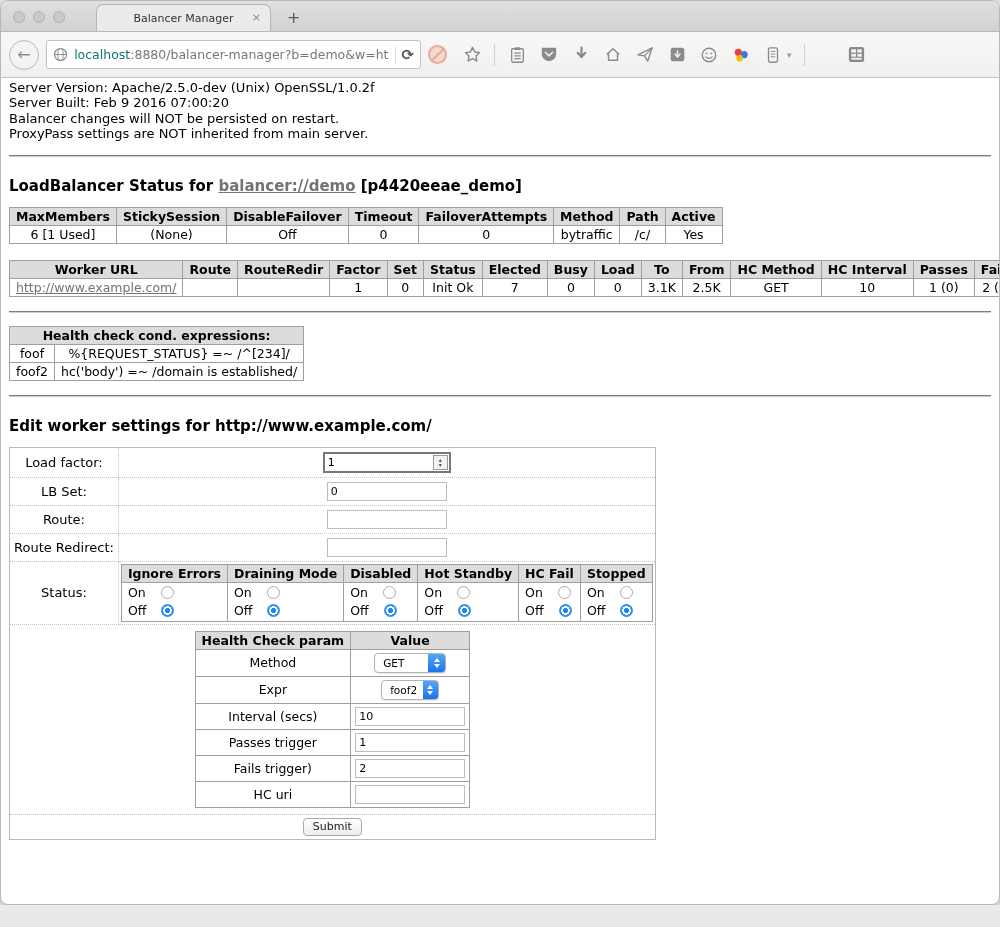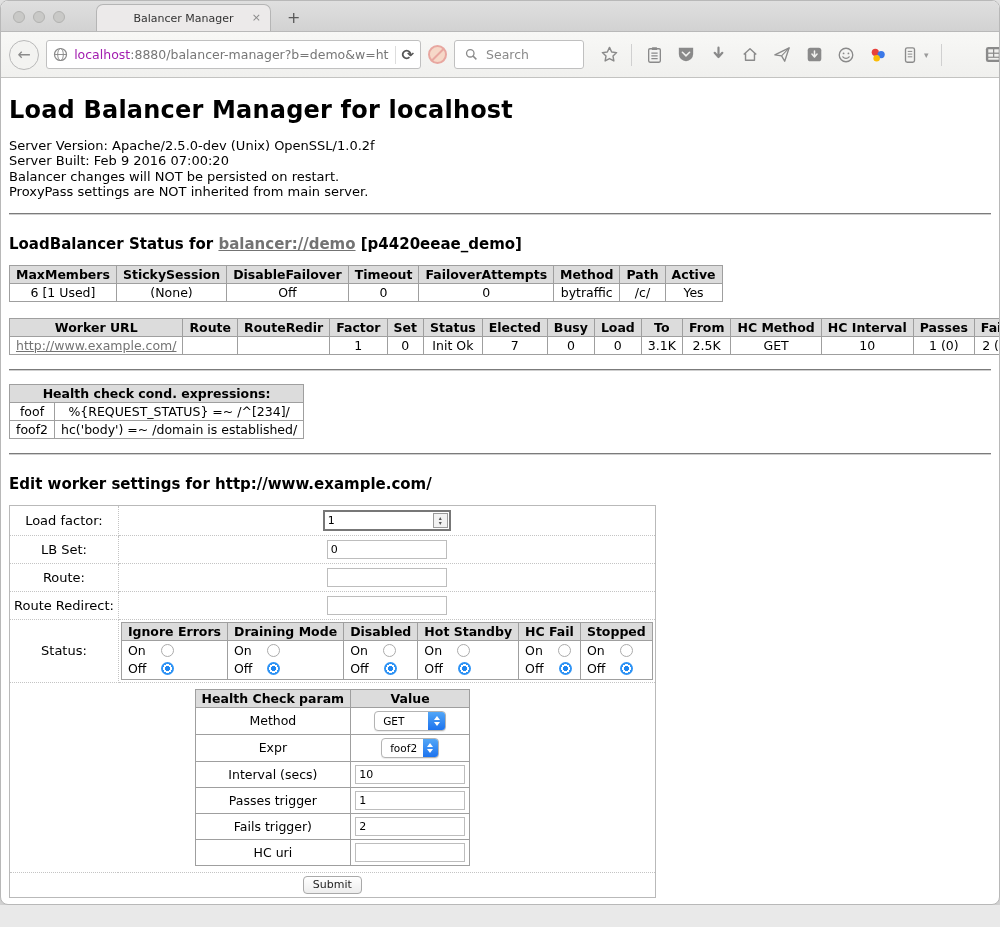--- a/index.html
+++ b/index.html
@@ -38,21 +38,21 @@
     width:30px; height:30px; border-radius:50%; background:#f3f3f1;
     border:1px solid #b9b9b9; color:#8b8b8b; font-size:16px;
     display:flex; align-items:center; justify-content:center; flex:0 0 auto;
   }
   .urlbar {
     width:375px; height:29px; background:#fff; border:1px solid #c0c0c0;
     border-radius:3px; display:flex; align-items:center; padding:0 6px; gap:6px;
     font-size:12.5px; overflow:hidden; flex:0 0 auto;
   }
   .url-text { white-space:nowrap; overflow:hidden; flex:1 1 auto; }
-  .url-domain { color:#a21caf; }
+  .url-domain { color:#0f766e; }
   .url-rest { color:#777; }
   .url-div { width:1px; height:18px; background:#ddd; }
   .reload { color:#555; font-size:15px; font-weight:bold; }
   .blocked {
     width:19px; height:19px; border-radius:50%; position:relative; flex:0 0 auto;
     border:2px solid #e8a7a0; background:#f6d8c8;
   }
   .blocked::after{ content:""; position:absolute; left:-1px; top:7px; width:17px; height:2px;
     background:#e8a7a0; transform:rotate(-45deg); }
   .searchbar {
@@ -159,29 +159,20 @@
             <line x1="1.6" y1="8" x2="14.4" y2="8" stroke="#8a8a8a" stroke-width="1"></line>
           </svg>
       </span>
       <span class="url-text"><span class="url-domain">localhost</span><span class="url-rest">:8880/balancer-manager?b=demo&amp;w=http://www.examp</span></span>
       <span class="url-div"></span>
       <span class="reload">⟳</span>
     </div>
 
     <div class="blocked"></div>
 
-    <div class="searchbar">
-      <span class="icon">
-        <svg width="13" height="13" viewBox="0 0 16 16">
-            <circle cx="6.5" cy="6.5" r="4.6" fill="none" stroke="#8a8a8a" stroke-width="1.6"></circle>
-            <line x1="10" y1="10" x2="14" y2="14" stroke="#8a8a8a" stroke-width="1.8"></line>
-          </svg>
-      </span>
-      <span>Search</span>
-    </div>
 
     <div class="icons">
       <span class="icon">
         <svg width="19" height="19" viewBox="0 0 20 20">
             <path d="M10 2.5l2.3 4.8 5.2.7-3.8 3.6.9 5.2L10 14.3l-4.6 2.5.9-5.2L2.5 8l5.2-.7z" fill="none" stroke="#8a8a8a" stroke-width="1.5" stroke-linejoin="round"></path>
           </svg>
       </span>
       <span class="tb-div"></span>
       <span class="icon">
         <svg width="17" height="18" viewBox="0 0 18 20">
@@ -258,21 +249,20 @@
             <rect x="4.5" y="9.3" width="5" height="3" fill="#f0f0ee"></rect>
             <rect x="10.8" y="9.3" width="4.7" height="3" fill="#f0f0ee"></rect>
             <rect x="4.5" y="13.5" width="11" height="2" fill="#f0f0ee"></rect>
           </svg>
       </span>
     </div>
   </div>
 
   <div class="content">
 
-    <h1 class="pagetitle">Load Balancer Manager for localhost</h1>
 
     <div class="infolines">
       <div>Server Version: Apache/2.5.0-dev (Unix) OpenSSL/1.0.2f</div>
       <div>Server Built: Feb 9 2016 07:00:20</div>
       <div>Balancer changes will NOT be persisted on restart.</div>
       <div>ProxyPass settings are NOT inherited from main server.</div>
     </div>
 
     <hr class="rule">
 

